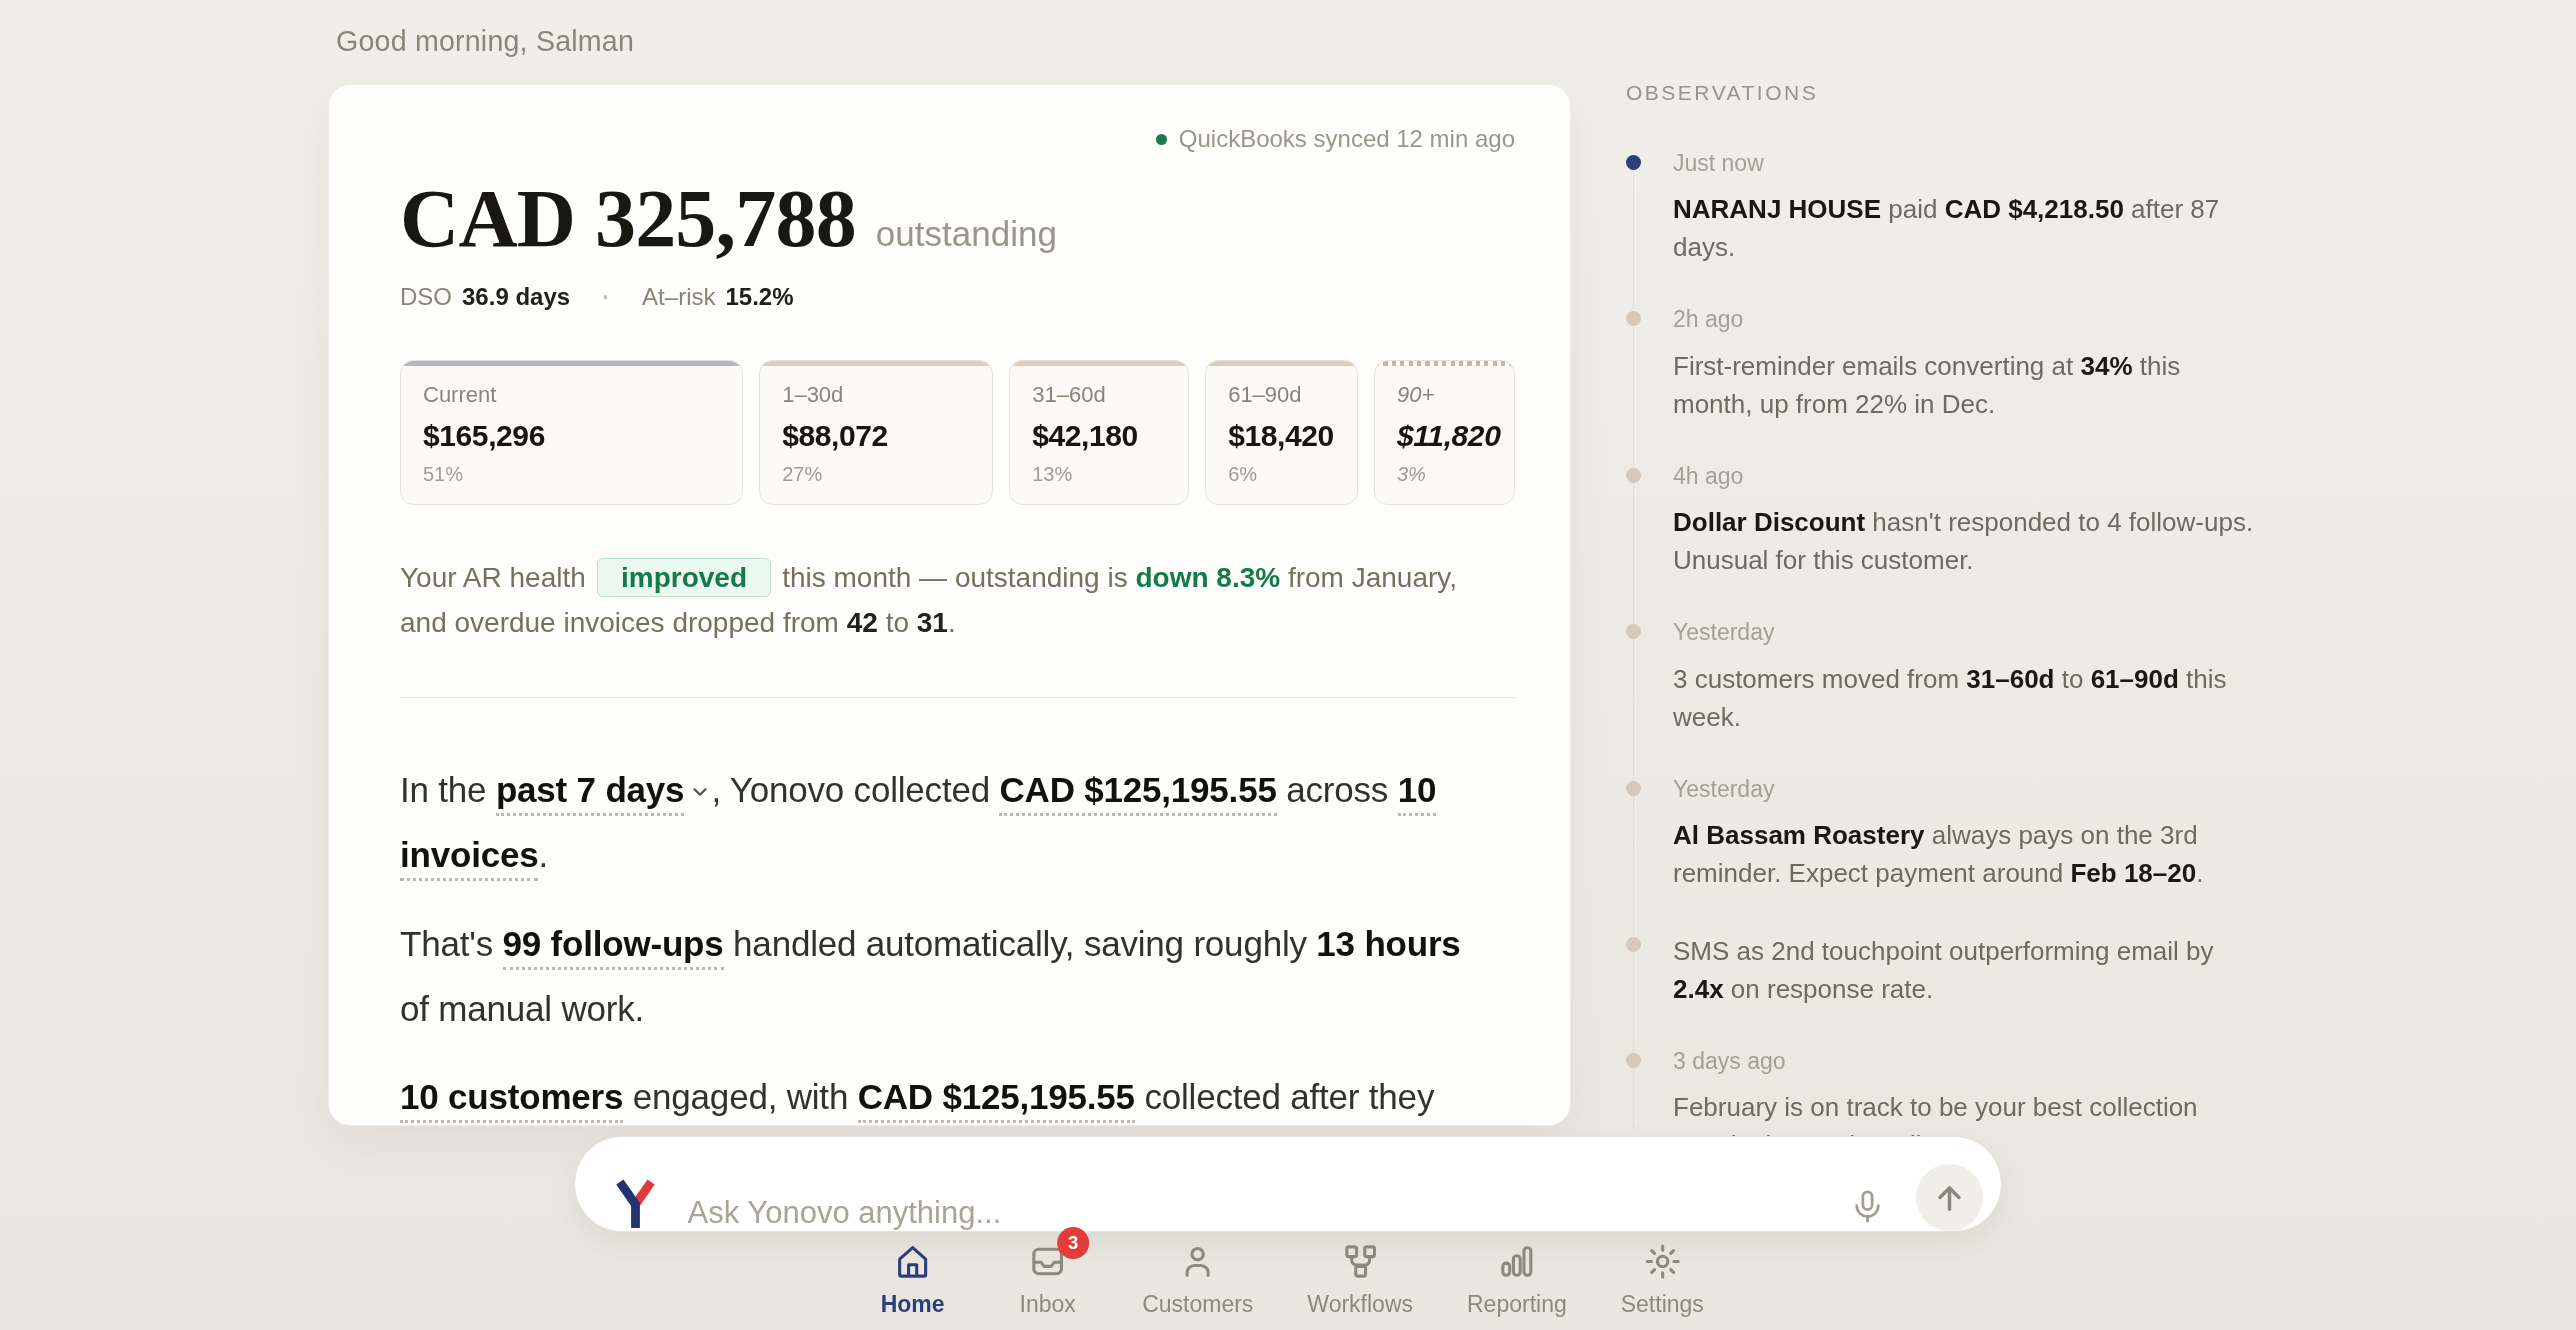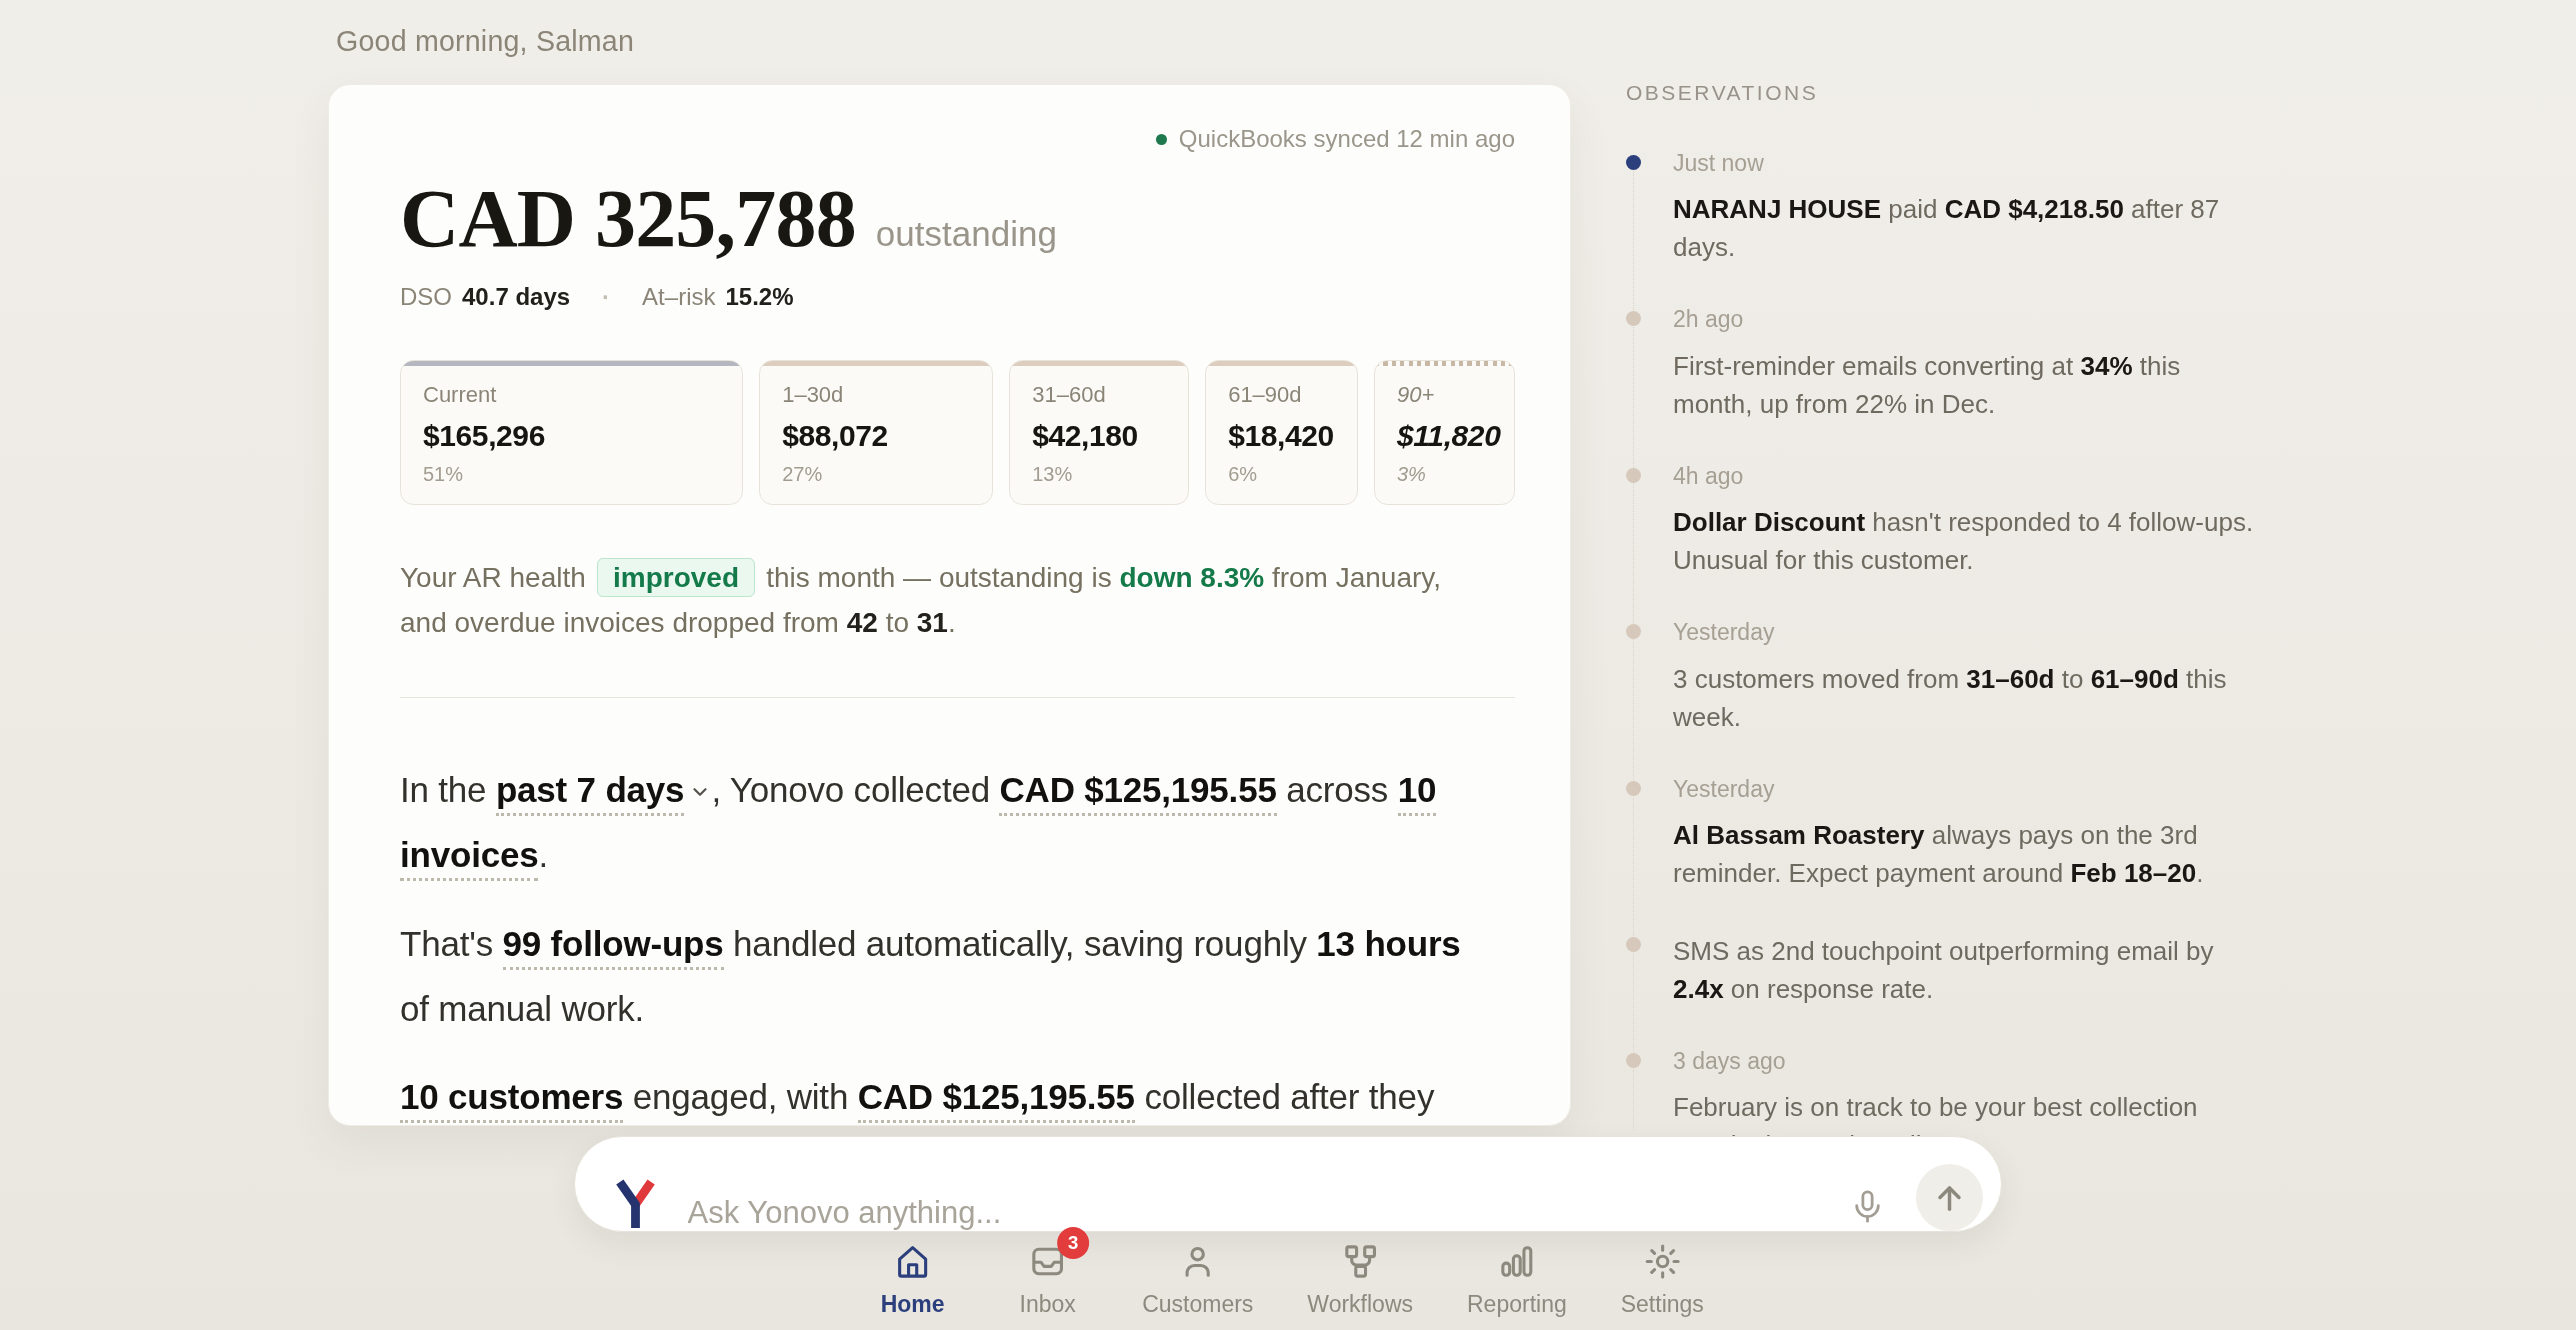--- a/index.html
+++ b/index.html
@@ -52,21 +52,21 @@
   .bucket .accent { position: absolute; top: 0; left: 0; right: 0; height: 5.9px; }
   .bucket .bl { font-size: 22px; color: #8b8578; }
   .bucket .ba { font-size: 30px; font-weight: 700; color: #161511; margin-top: 11.8px; letter-spacing: -0.4px; }
   .bucket .bp { font-size: 20px; color: #a29c90; margin-top: 10px; }
 
   .health { margin-top: 50px; font-size: 28px; line-height: 45px; color: #75705f; max-width: 1092px; }
   .health .b { color: #23211c; font-weight: 700; }
   .health .green { color: #157a4a; font-weight: 700; }
   .health .badge {
     display: inline-block; background: #eaf8f0; border: 1.7px solid #bce3cb; color: #157a4a;
-    font-weight: 700; border-radius: 6px; padding: 0 15px; line-height: 37px; margin: 0 3.4px;
+    font-weight: 700; border-radius: 6px; padding: 0 23px; line-height: 37px; margin: 0 3.4px;
   }
 
   .divider { height: 0.8px; background: #e8e5dd; margin-top: 52px; }
 
   .narrative { margin-top: 60px; max-width: 1084px; }
   .narrative p { font-size: 35px; line-height: 65px; color: #33312b; margin-bottom: 23.5px; letter-spacing: -0.2px; }
   .narrative .b { color: #12110e; font-weight: 700; }
   .dotted { border-bottom: 3.4px dotted #bdb8ac; padding-bottom: 4.2px; cursor: pointer; }
   .chev { display: inline-block; margin-left: 5px; color: #55534c; }
   .chev svg { width: 22px; height: 22px; }
@@ -135,21 +135,21 @@
     <span>QuickBooks synced 12 min ago</span>
   </div>
 
   <div class="amount-row">
     <span class="big-amount">CAD 325,788</span>
     <span class="amount-suffix">outstanding</span>
   </div>
 
   <div class="kpi-row">
     <span>DSO</span>
-    <span class="v">40.7 days</span>
+    <span class="v">36.9 days</span>
     <span class="kpi-sep">·</span>
     <span>At–risk</span>
     <span class="v">15.2%</span>
   </div>
 
   <div class="buckets" id="buckets">
   <div class="bucket" style="flex-grow: 51;">
     <span class="accent" style="background: rgb(181, 183, 192);"></span>
     <div class="bl">Current</div>
     <div class="ba">$165,296</div>

